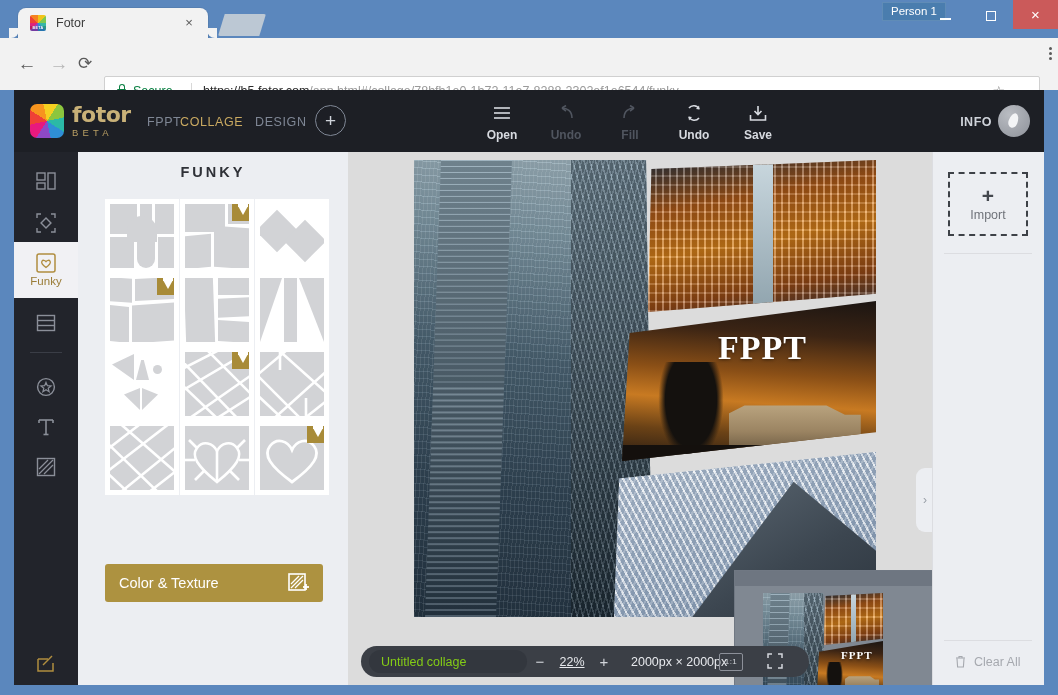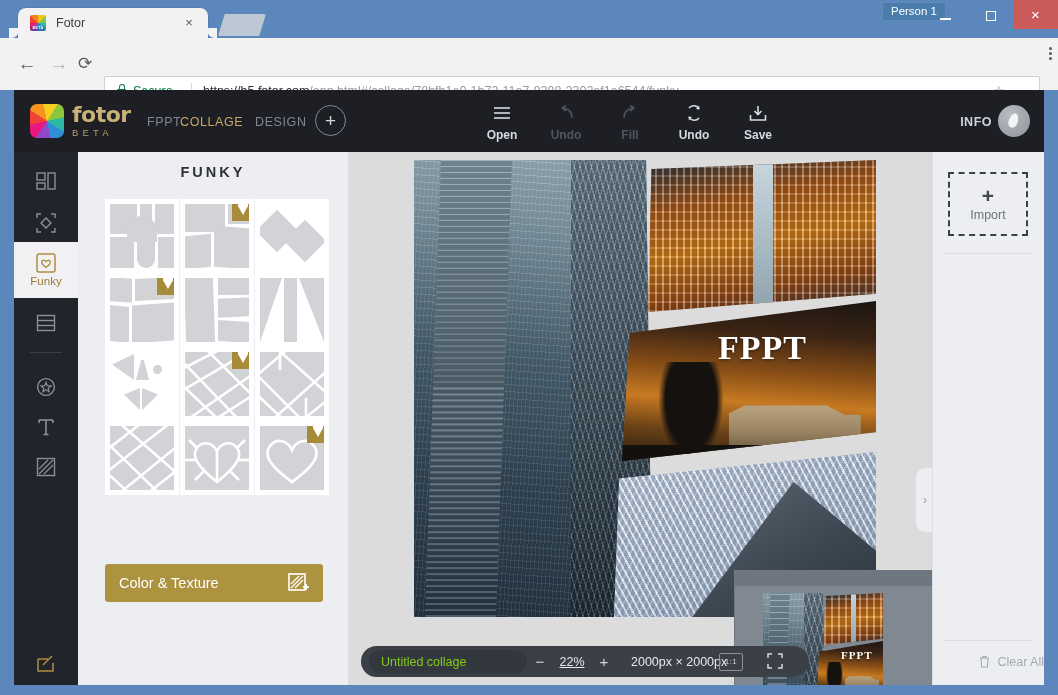--- a/index.html
+++ b/index.html
@@ -313,21 +313,21 @@
   .import-box {
     position: absolute; left: 16px; top: 20px; width: 80px; height: 64px;
     border: 2px dashed #3d4147; display: flex; flex-direction: column;
     align-items: center; justify-content: center; gap: 2px;
   }
   .import-box .p { font-size: 21px; color: #44484e; line-height: 20px; font-weight: bold; }
   .import-box .t { font-size: 12.5px; color: #6f737a; }
   .right-div { position: absolute; left: 12px; top: 101px; width: 88px; height: 1px; background: #dcdde1; }
   .right-div.b { top: 488px; }
   .clear-all {
-    position: absolute; left: 0; bottom: 16px; width: 112px; text-align: right;
+    position: absolute; left: 0; bottom: 16px; width: 112px; text-align: center;
     font-size: 12.5px; color: #a6a9af;
   }
   .clear-all .tr { display: inline-block; vertical-align: -2px; margin-right: 4px; }
 
   .collapse-handle {
     position: absolute; left: 902px; top: 378px; width: 18px; height: 64px;
     background: #eceef2; border-radius: 9px 0 0 9px;
     color: #9aa0a8; font-size: 12px; text-align: center; line-height: 64px;
   }
 

